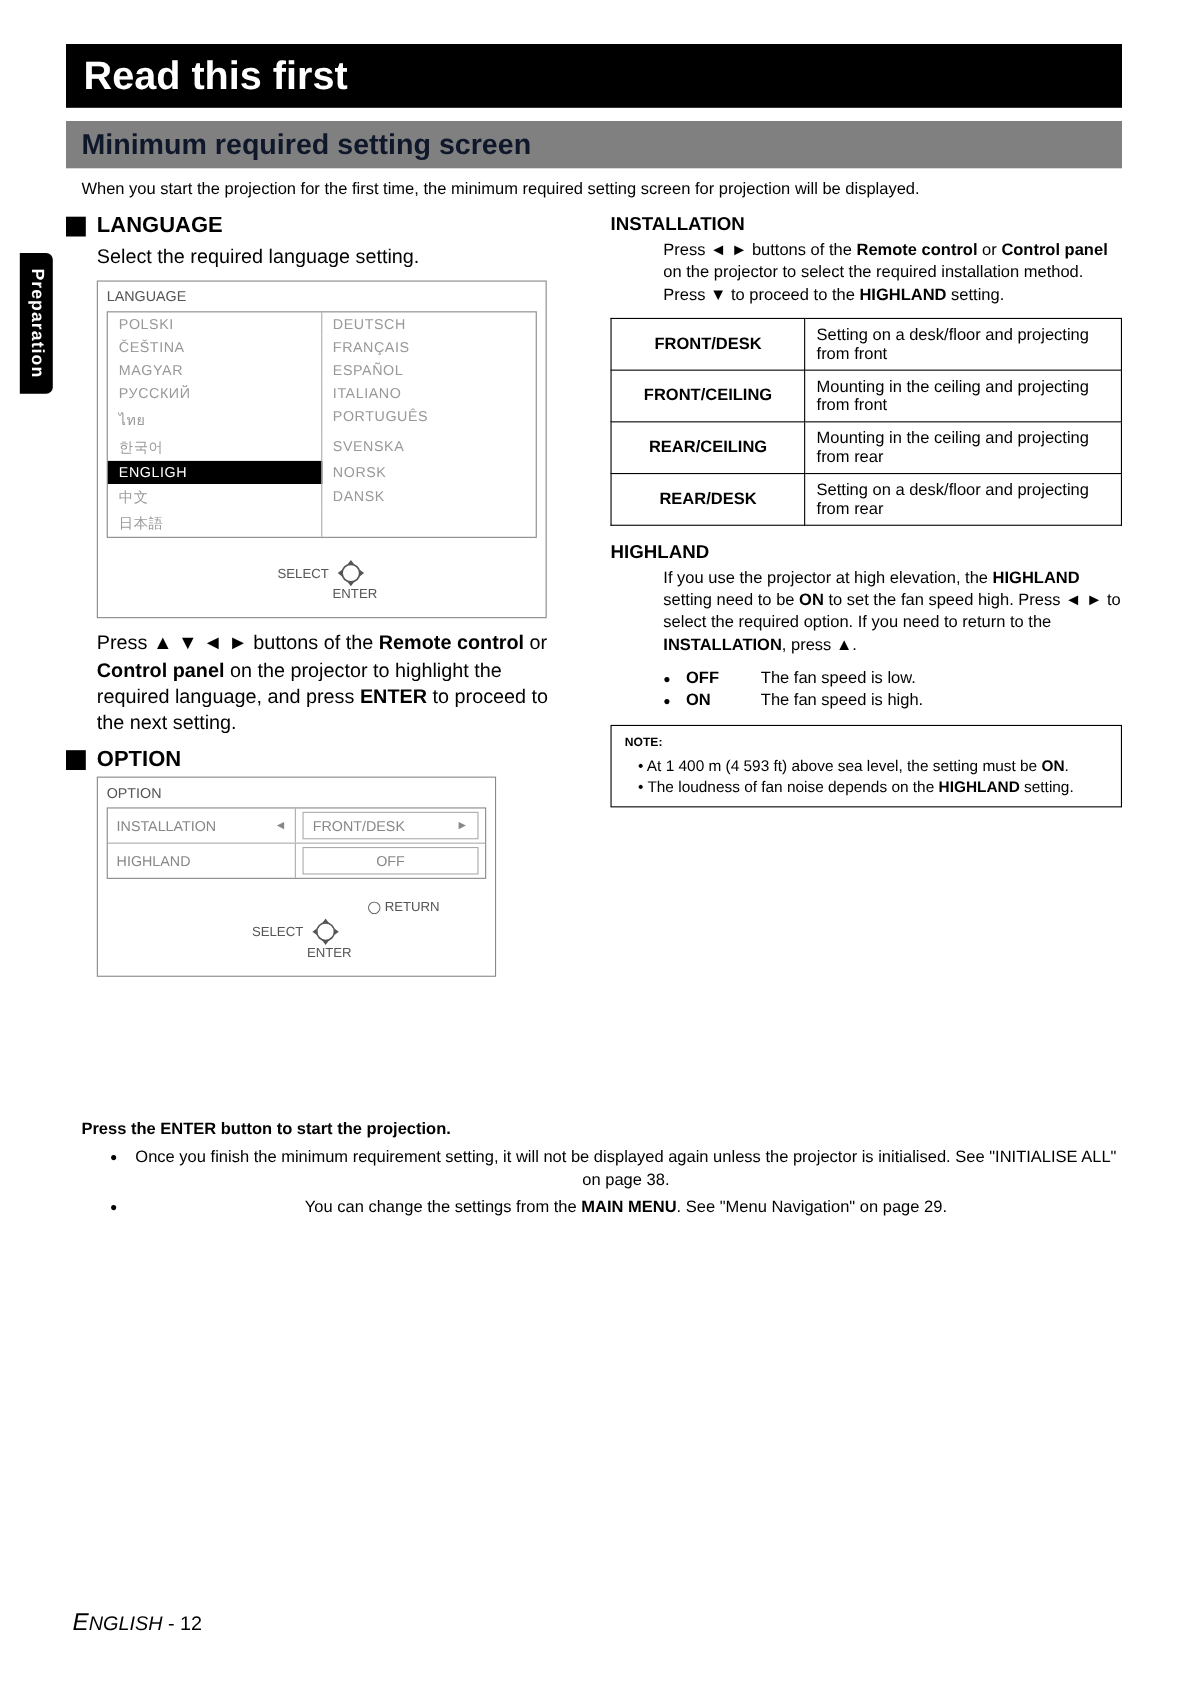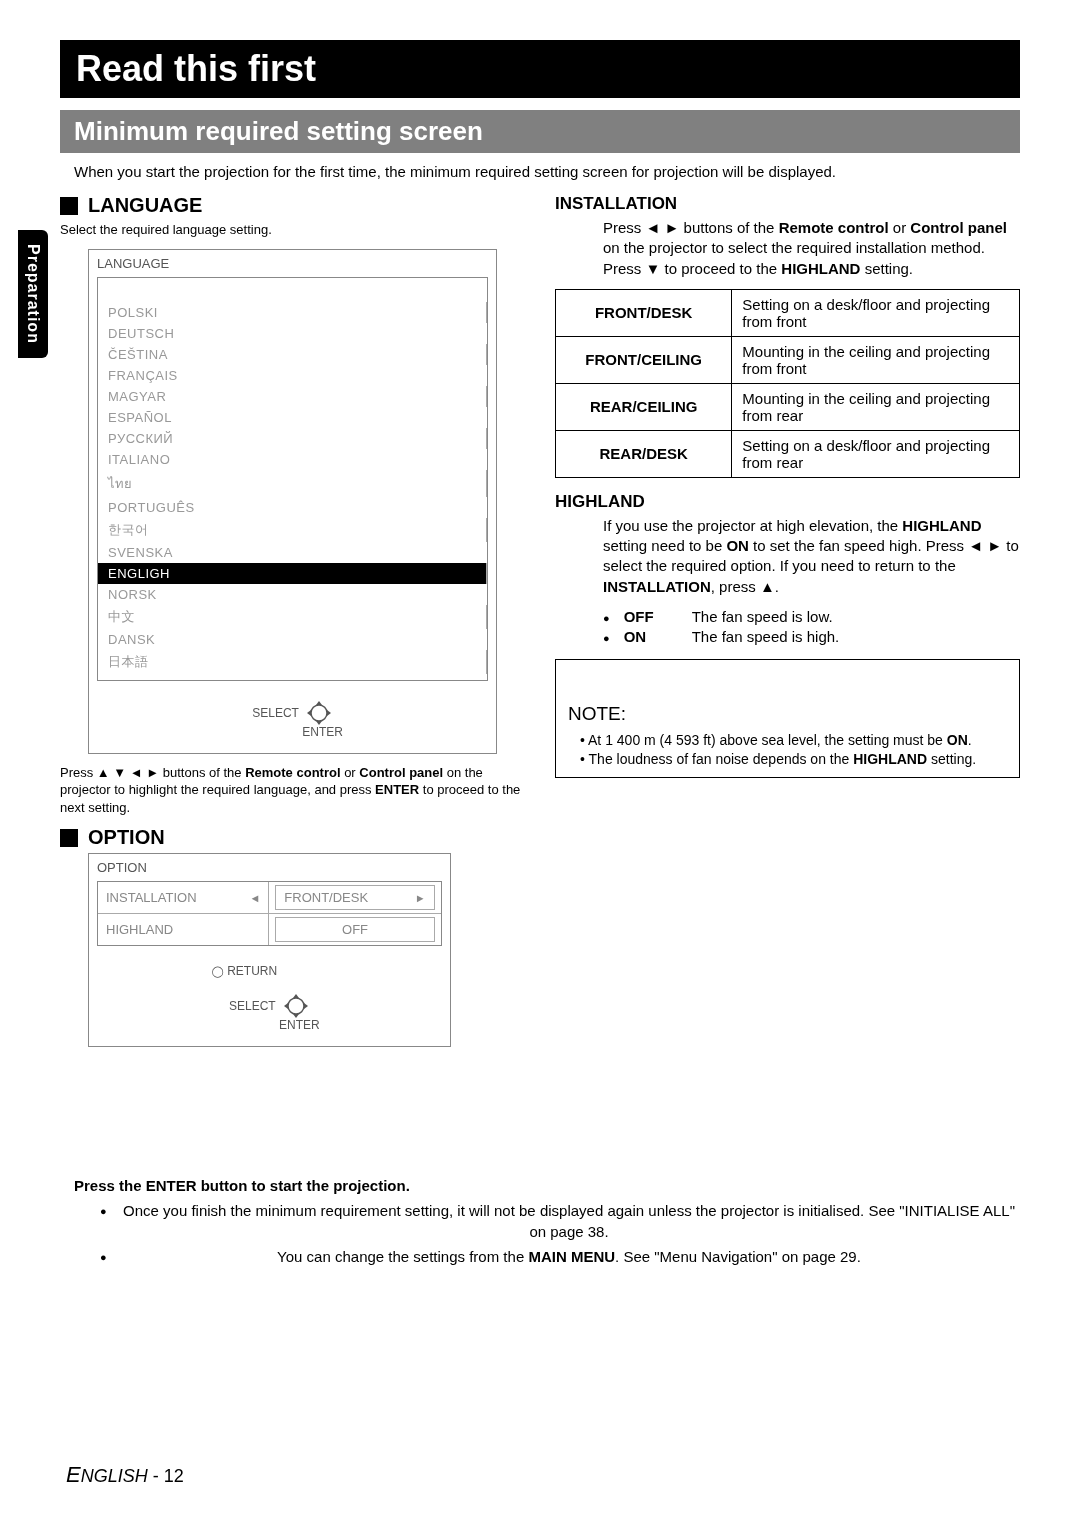--- a/index.html
+++ b/index.html
@@ -18,21 +18,21 @@
   .title-bar {
     background: #000;
     color: #fff;
     font-size: 36px;
     font-weight: bold;
     padding: 8px 16px;
     margin-bottom: 12px;
   }
   .section-bar {
     background: #808080;
-    color: #ffffff;
+    color: #0f172a;
     font-size: 26px;
     font-weight: bold;
     padding: 6px 14px;
     margin-bottom: 10px;
   }
   .intro {
     font-size: 15px;
     margin-bottom: 14px;
     padding-left: 14px;
   }
@@ -53,22 +53,23 @@
   .sub-heading {
     font-size: 20px;
     font-weight: bold;
   }
   .sub-heading-small {
     font-size: 17px;
     font-weight: bold;
     margin-bottom: 4px;
   }
   .body-text {
-    font-size: 13px;
+    font-size: 18px;
     line-height: 1.35;
+    margin-left: 28px;
     margin-bottom: 10px;
   }
   .body-text-indent {
     font-size: 15px;
     line-height: 1.35;
     margin-left: 48px;
     margin-bottom: 10px;
   }
   .menu-box {
     border: 1px solid #888;
@@ -81,22 +82,21 @@
   .menu-title {
     padding: 6px 8px 2px 8px;
     color: #555;
   }
   .menu-inner {
     border: 1px solid #888;
     margin: 4px 8px 8px 8px;
   }
   .menu-grid {
     display: grid;
-    grid-template-columns: 1fr;
-    margin-top: 24px;
+    grid-template-columns: 1fr 1fr;
   }
   .menu-cell {
     padding: 3px 10px;
     color: #999;
     letter-spacing: 0.5px;
   }
   .menu-cell.selected {
     background: #000;
     color: #fff;
   }
@@ -164,21 +164,21 @@
   .bullet-list .row { display:flex; gap:8px; }
   .bullet-list .dot::before { content:"●"; font-size:11px; margin-right:6px;}
   .bullet-list .label { font-weight:bold; width:60px; }
   .note-box {
     border: 1px solid #000;
     padding: 8px 12px;
     font-size: 14px;
     line-height:1.35;
     margin-top:4px;
   }
-  .note-box .note-title { font-weight: normal; font-size:19px; margin-bottom:4px;margin-top:33px; }
+  .note-box .note-title { font-weight: bold; font-size:11px; margin-bottom:4px; }
   .note-box ul { list-style: none; padding-left: 12px; }
   .note-box li::before { content:"• "; }
   .press-enter {
     font-size: 15px;
     font-weight: bold;
     margin-top: 120px;
     margin-left: 14px;
     margin-bottom: 6px;
   }
   .final-list {
@@ -289,21 +289,21 @@
             <div class="option-row">
               <div class="option-label">INSTALLATION <span class="tri">◄</span></div>
               <div class="option-value">FRONT/DESK <span class="tri" style="margin-left:auto">►</span></div>
             </div>
             <div class="option-row">
               <div class="option-label">HIGHLAND</div>
               <div class="option-value">OFF</div>
             </div>
           </div>
         <div class="menu-footer">
-          <div style="padding-right:50px; margin-bottom:14px;">
+          <div style="text-align:right; padding-right:50px; margin-bottom:2px;">
             <span style="font-size:11px;">◯</span> <span>RETURN</span>
           </div>
           <span class="select-ctrl">
             <span>SELECT</span>
             <span class="dpad">
               <svg viewBox="0 0 28 28">
                   <circle cx="14" cy="14" r="8" fill="none" stroke="#555" stroke-width="1.5"></circle>
                   <polygon points="14,2 11,6 17,6" fill="#555"></polygon>
                   <polygon points="14,26 11,22 17,22" fill="#555"></polygon>
                   <polygon points="2,14 6,11 6,17" fill="#555"></polygon>

